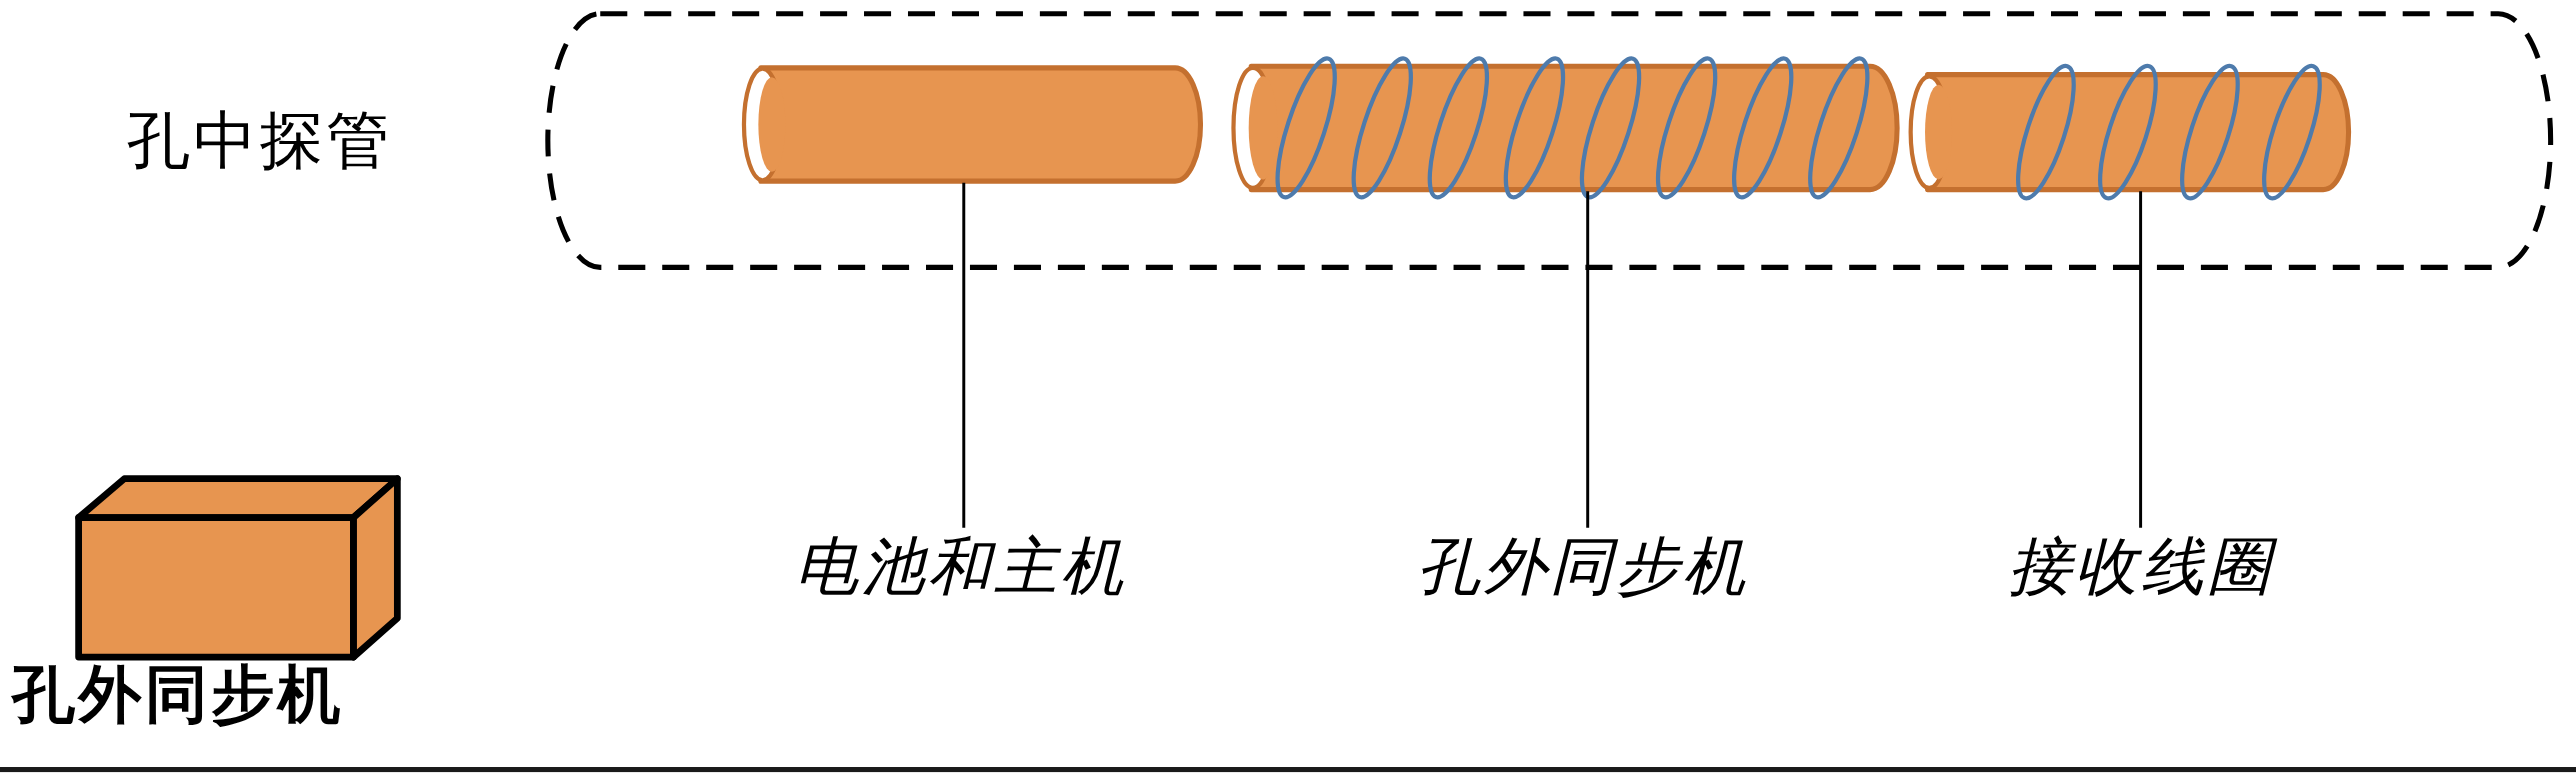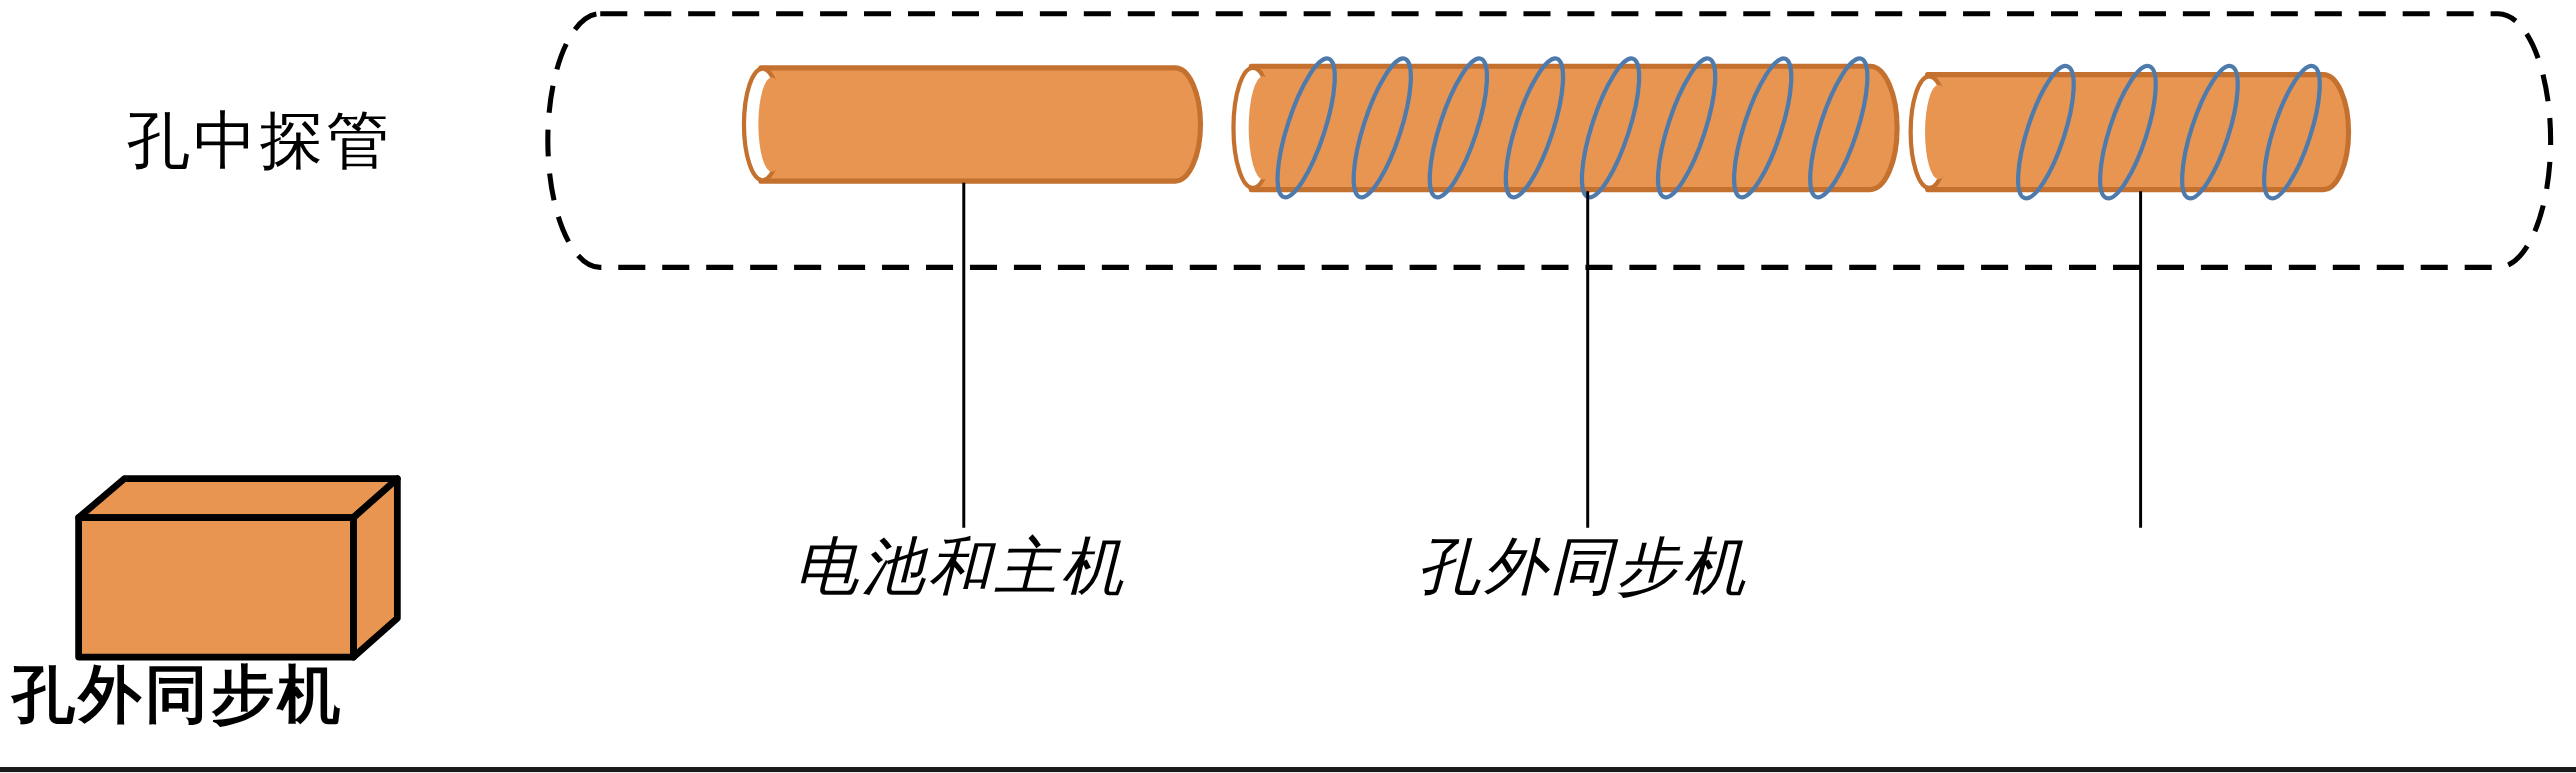--- a/index.html
+++ b/index.html
@@ -86,15 +86,16 @@
       <path class="box-face" d="M 418 612 L 470 566 L 470 731 L 418 777 Z"></path>
       <path class="box-face" d="M 93 612 H 418 V 777 H 93 Z"></path>
     </g>
 
     <rect class="bottom-rule" x="0" y="907" width="3047" height="6"></rect>
   </svg>
 
   <div class="label" style="left:127px;top:107px;">孔中探管</div>
   <div class="label centered" style="left:961px;top:533px;">电池和主机</div>
   <div class="label centered" style="left:1583px;top:533px;">孔外同步机</div>
+  <div class="label centered" style="left:2141px;top:533px;">接收线圈</div>
   <div class="label" style="left:12px;top:661px;font-weight:bold;">孔外同步机</div>
 </div>
 
 
 </body></html>

